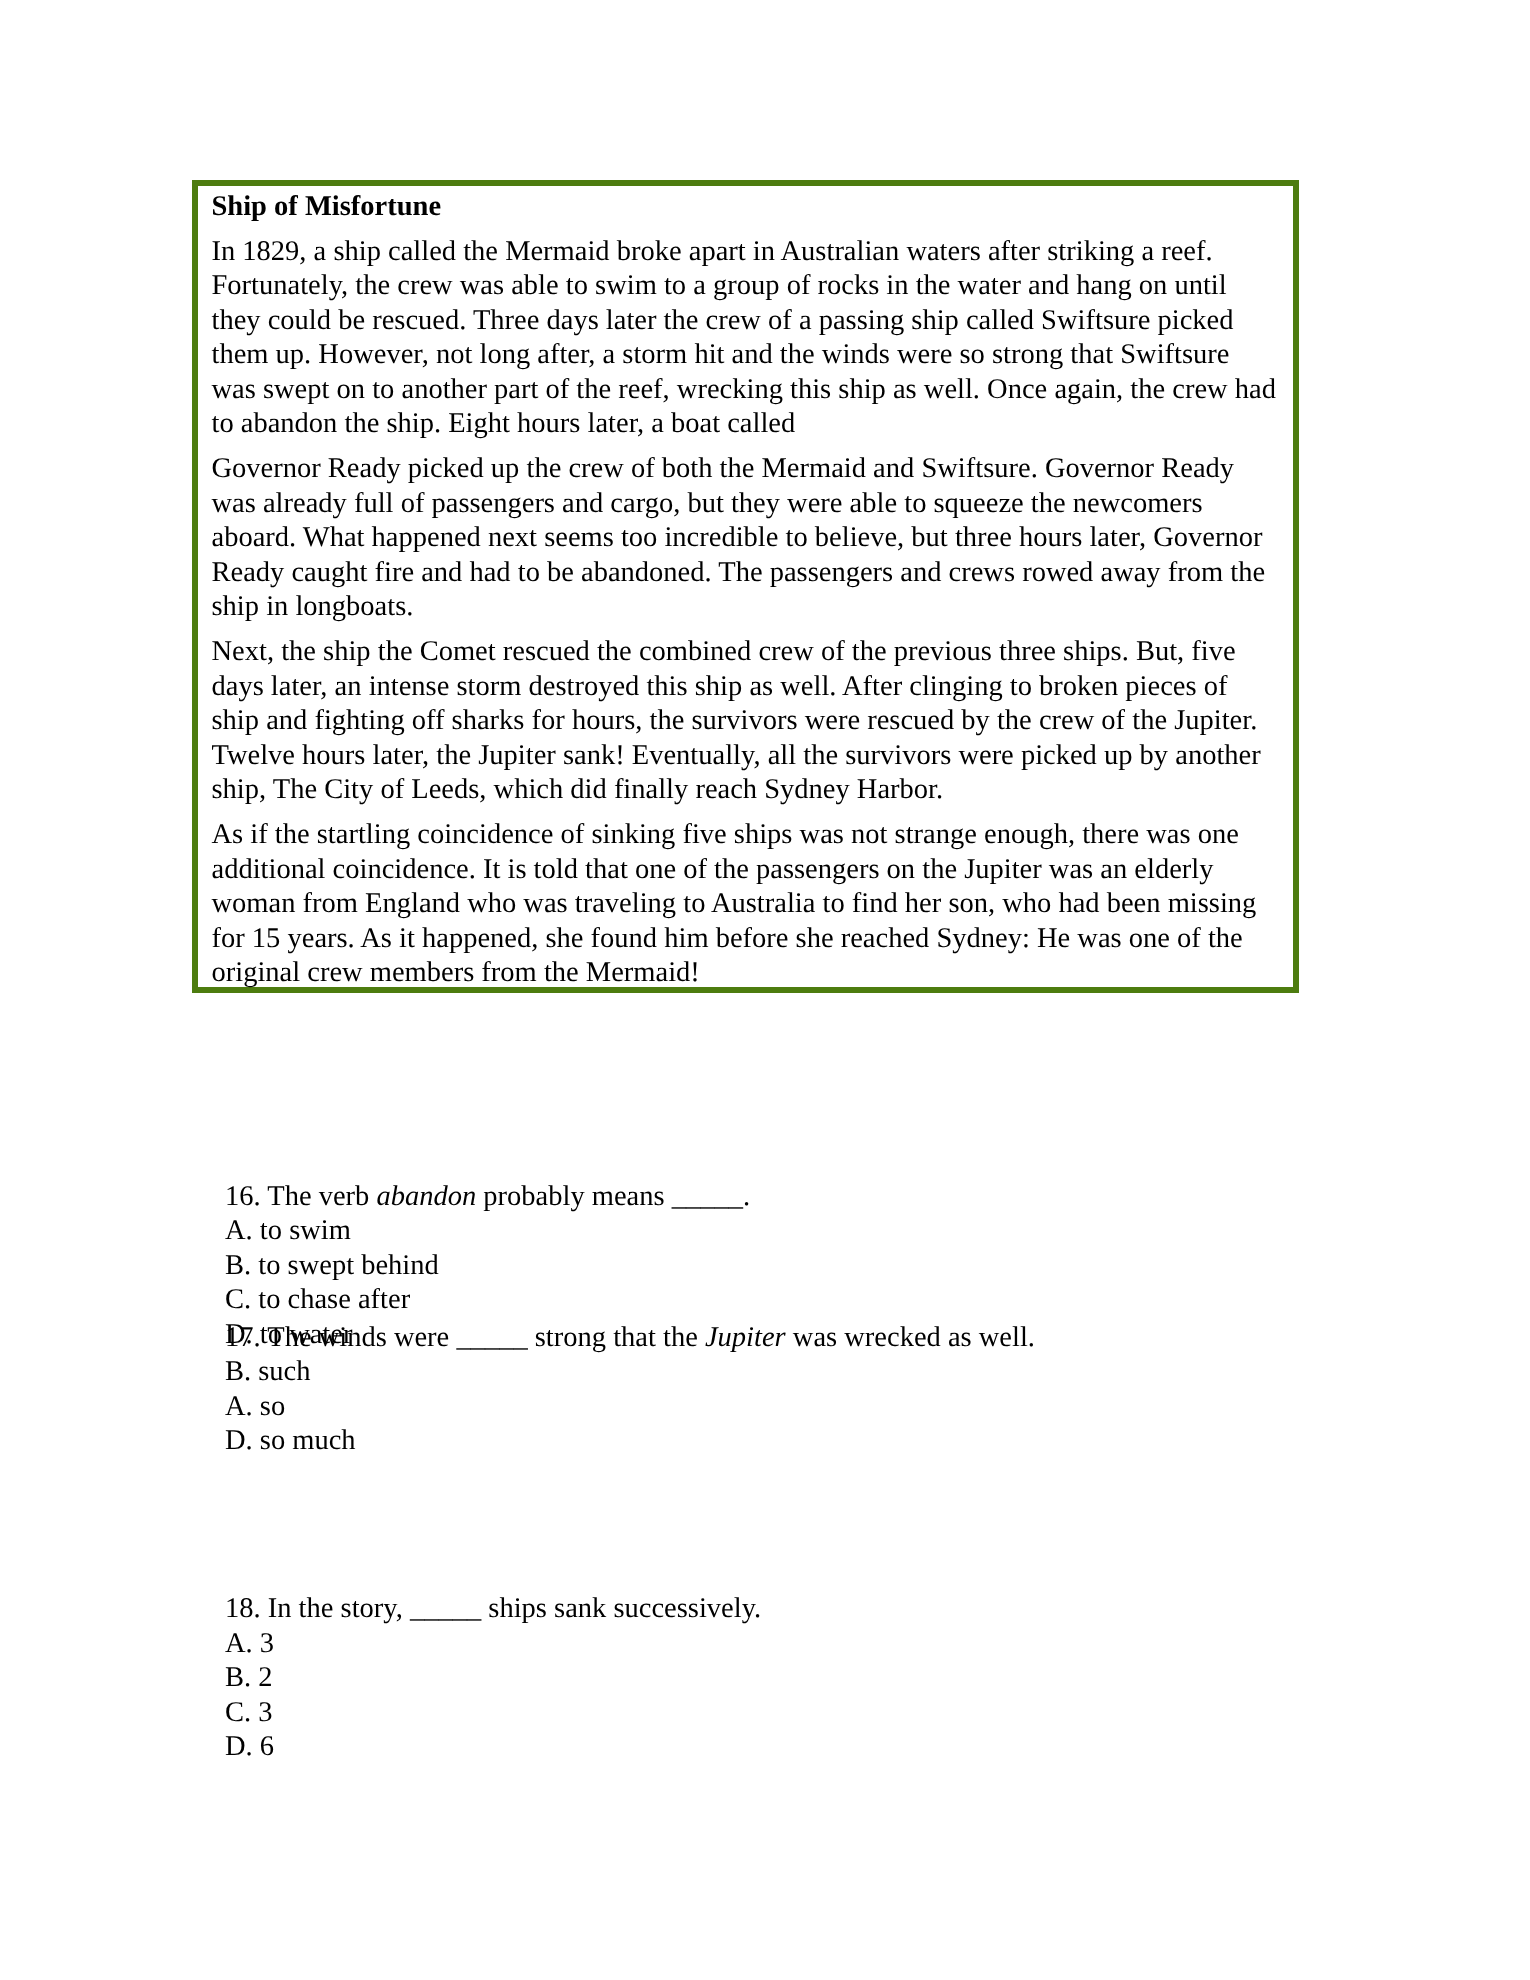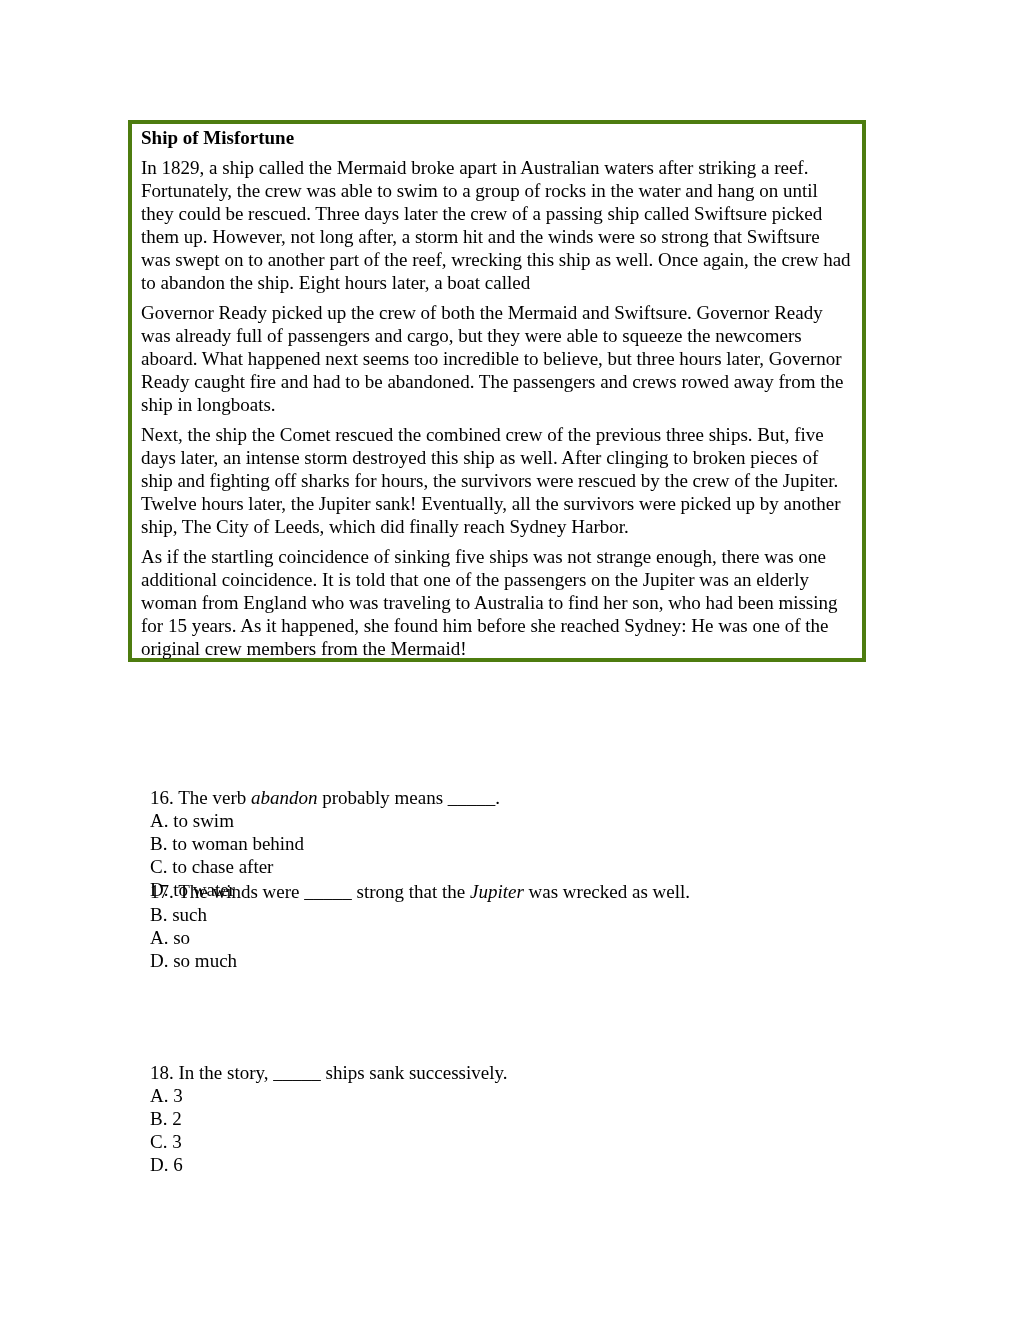--- a/index.html
+++ b/index.html
@@ -29,21 +29,21 @@
   <div class="passage-title">Ship of Misfortune</div>
   <p class="passage-para">In 1829, a ship called the Mermaid broke apart in Australian waters after striking a reef. Fortunately, the crew was able to swim to a group of rocks in the water and hang on until they could be rescued. Three days later the crew of a passing ship called Swiftsure picked them up. However, not long after, a storm hit and the winds were so strong that Swiftsure was swept on to another part of the reef, wrecking this ship as well. Once again, the crew had to abandon the ship. Eight hours later, a boat called</p>
   <p class="passage-para">Governor Ready picked up the crew of both the Mermaid and Swiftsure. Governor Ready was already full of passengers and cargo, but they were able to squeeze the newcomers aboard. What happened next seems too incredible to believe, but three hours later, Governor Ready caught fire and had to be abandoned. The passengers and crews rowed away from the ship in longboats.</p>
   <p class="passage-para">Next, the ship the Comet rescued the combined crew of the previous three ships. But, five days later, an intense storm destroyed this ship as well. After clinging to broken pieces of ship and fighting off sharks for hours, the survivors were rescued by the crew of the Jupiter. Twelve hours later, the Jupiter sank! Eventually, all the survivors were picked up by another ship, The City of Leeds, which did finally reach Sydney Harbor.</p>
   <p class="passage-para">As if the startling coincidence of sinking five ships was not strange enough, there was one additional coincidence. It is told that one of the passengers on the Jupiter was an elderly woman from England who was traveling to Australia to find her son, who had been missing for 15 years. As it happened, she found him before she reached Sydney: He was one of the original crew members from the Mermaid!</p>
 </div>
 
 <div class="question" style="top:750px;margin-top:36px;">
   <span class="q-stem"><span>16. The verb </span><em>abandon</em><span> probably means _____.</span></span>
   <span class="q-option">A. to swim</span>
-  <span class="q-option">B. to woman behind</span>
+  <span class="q-option">B. to swept behind</span>
   <span class="q-option">C. to chase after</span>
   <span class="q-option">D. to water</span>
 </div>
 
 <div class="question" style="top:880px;">
   <span class="q-stem"><span>17. The winds were _____ strong that the </span><em>Jupiter</em><span> was wrecked as well.</span></span>
   <span class="q-option">B. such</span>
   <span class="q-option">A. so</span>
   <span class="q-option">D. so much</span>
 </div>

